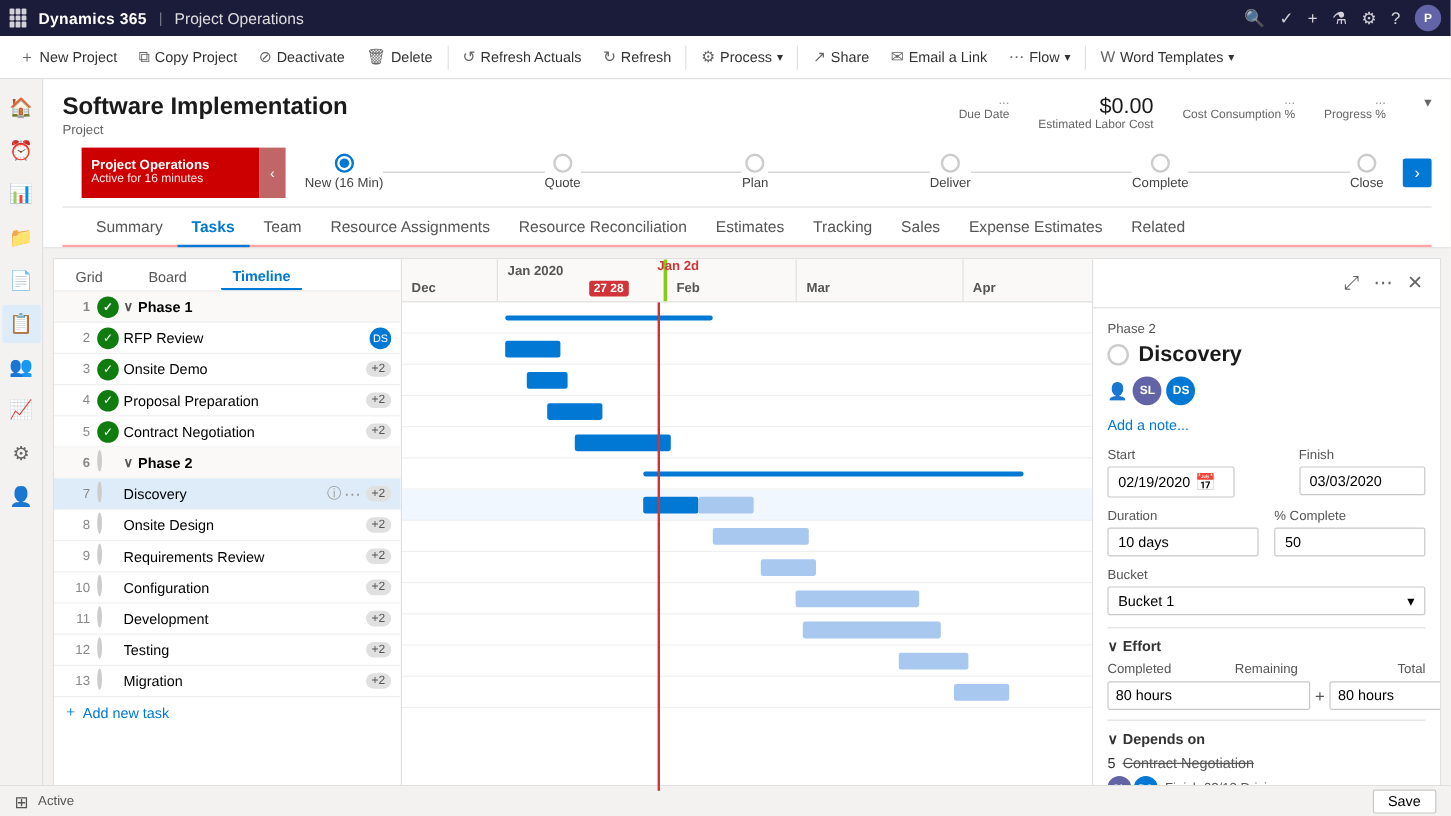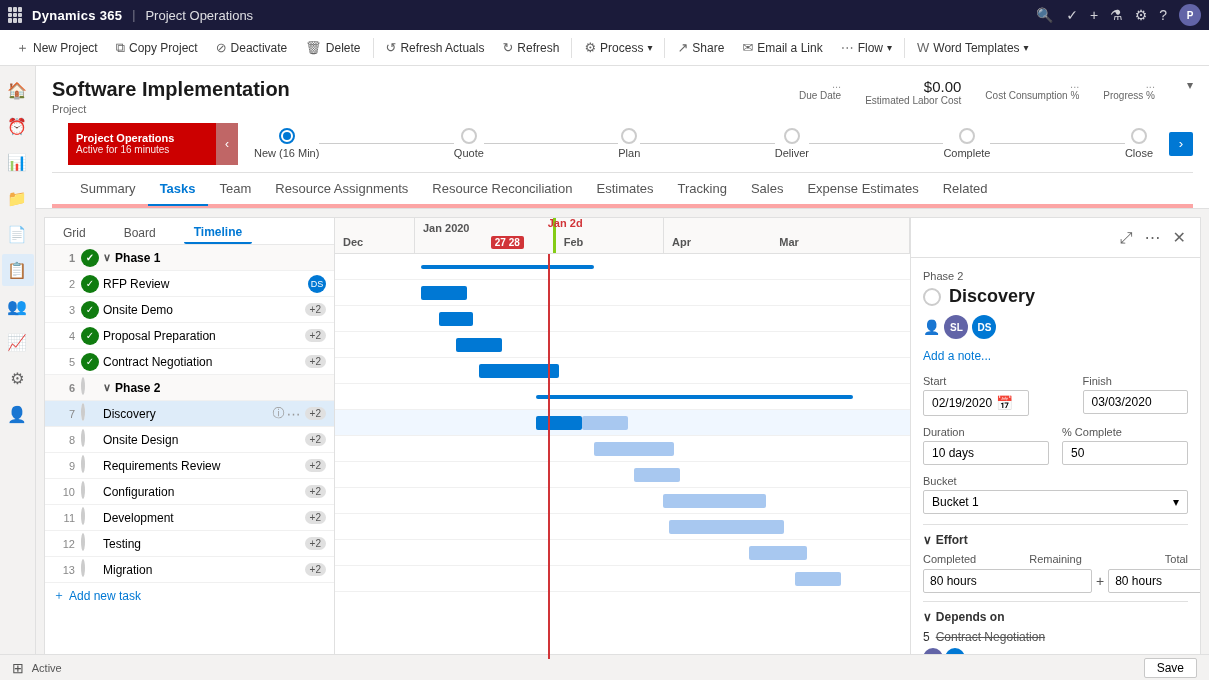--- a/index.html
+++ b/index.html
@@ -75,31 +75,31 @@
       background: white;
       padding: 12px 16px 0;
       border-bottom: 1px solid #e0e0e0;
     }
     .project-title-row { display: flex; align-items: flex-start; justify-content: space-between; }
     .project-title { font-size: 20px; font-weight: 600; color: #1a1a1a; }
     .project-subtitle { font-size: 11px; color: #666; margin-top: 2px; }
     .project-meta { display: flex; gap: 24px; align-items: flex-start; }
     .meta-item { text-align: right; }
     .meta-label { font-size: 10px; color: #666; }
-    .meta-value { font-size: 15px; color: #1a1a1a; font-weight: 500; }
+    .meta-value { font-size: 18px; color: #1a1a1a; font-weight: 500; }
     .meta-dash { color: #999; font-size: 11px; }
     .header-chevron { color: #666; cursor: pointer; margin-left: 8px; }
 
     
     .tab-bar {
       display: flex;
       gap: 0;
       padding: 0 16px;
       background: white;
-      border-bottom: 4px solid #fca5a5;
+      border-bottom: 2px solid #fca5a5;
     }
     .tab {
       padding: 8px 12px;
       font-size: 13px;
       color: #555;
       cursor: pointer;
       border-bottom: 2px solid transparent;
       margin-bottom: -2px;
       white-space: nowrap;
     }
@@ -663,22 +663,22 @@
               <span style="font-size:11px; color:#d13438; font-weight:600;">Jan 2d</span>
             </div>
 
             <div style="width:80px; border-right:1px solid #e0e0e0; padding:18px 8px 0; font-size:11px; color:#555; font-weight:600;">Dec</div>
             <div style="flex:2; border-right:3px solid #84cc16; padding:4px 8px 0; font-size:11px; color:#555; font-weight:700; position:relative;">
               <span>Jan 2020</span>
               
               <div style="position:absolute; top:18px; left:55%; background:#d13438; color:white; font-size:10px; padding:1px 4px; border-radius:2px; z-index:20; white-space:nowrap;">27 28</div>
             </div>
             <div style="flex:1.5; border-right:1px solid #e0e0e0; padding:18px 8px 0; font-size:11px; color:#555; font-weight:600;">Feb</div>
+            <div style="flex:2; border-right:1px solid #e0e0e0; padding:18px 8px 0; font-size:11px; color:#555; font-weight:600;">Mar</div>
             <div style="flex:1.5; padding:18px 8px 0; font-size:11px; color:#555; font-weight:600;">Apr</div>
-            <div style="flex:2; border-right:1px solid #e0e0e0; padding:18px 8px 0; font-size:11px; color:#555; font-weight:600;">Mar</div>
           </div>
 
           <div class="gantt-body">
 
             <div class="gantt-today-line" style="left:37%;"></div>
 
             <div class="gantt-row">
               <div class="gantt-bar" style="left:15%; width:30%; background:#0078d4; height:4px; top:11px;"></div>
             </div>
 

